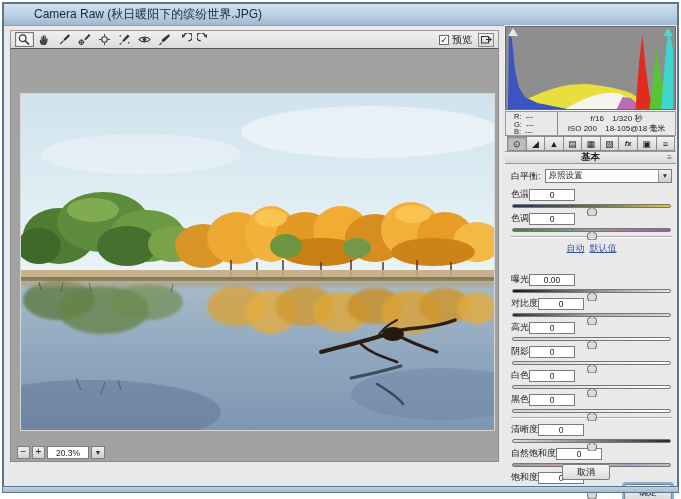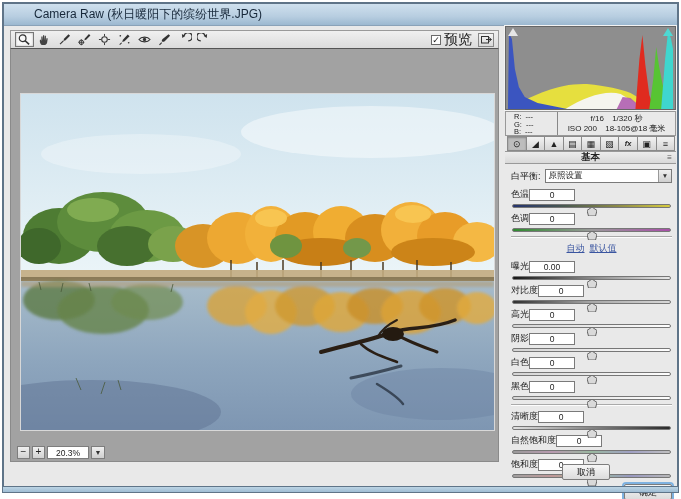--- a/index.html
+++ b/index.html
@@ -16,21 +16,21 @@
   
   .toolbar { position:absolute; left:6px; top:26px; width:489px; height:19px;
     background:linear-gradient(#f0f0f0,#dcdcdc); border:1px solid #9a9a9a; border-bottom:1px solid #555;
     display:flex; align-items:center; padding:0 4px; }
   .tool { width:19px; height:15px; display:flex; align-items:center; justify-content:center; margin-right:1px; border:1px solid transparent; }
   .tool svg { width:15px; height:13px; }
   .tool.sel { background:#f7f7f7; border:1px solid #777; box-shadow:inset 0 0 2px #aaa; }
   .toolbar-right { margin-left:auto; display:flex; align-items:center; gap:6px; }
   .chk { display:flex; align-items:center; gap:3px; }
   .chk .box { width:10px; height:10px; background:#fff; border:1px solid #6a6a6a; font-size:9px; line-height:8px; color:#222; text-align:center; }
-  .chk .lbl { font-size:14px; color:#222; }
+  .chk .lbl { font-size:10px; color:#222; }
   .fullscreen-btn { width:16px; height:14px; background:linear-gradient(#f4f4f4,#d8d8d8); border:1px solid #888; display:flex; align-items:center; justify-content:center; }
 
   .canvas { position:absolute; left:6px; top:45px; width:489px; height:413px; background:#a2a2a2; border:1px solid #8a8a8a; border-top:none; }
   .photo { position:absolute; left:10px; top:45px; width:473px; height:336px; background:#cfe2ee; box-shadow:0 0 0 1px #d8d8d8; }
   .photo svg { width:100%; height:100%; display:block; }
 
   .zoomctrl { position:absolute; left:6px; top:396px; height:14px; display:flex; align-items:center; gap:2px; }
   .zbtn { width:13px; height:13px; background:linear-gradient(#efefef,#d2d2d2); border:1px solid #7d7d7d; font-size:10px; line-height:10px; text-align:center; color:#222; }
   .zval { width:42px; height:13px; background:#fff; border:1px solid #7d7d7d; font-size:8.5px; line-height:12px; text-align:center; color:#222; }
   .zdrop { width:14px; height:13px; background:linear-gradient(#efefef,#cfcfcf); border:1px solid #7d7d7d; font-size:7px; line-height:12px; text-align:center; color:#333; }
@@ -76,21 +76,21 @@
   .track-temp { background:linear-gradient(90deg,#25336e,#4a5a50,#8c8a48,#d8cc40); }
   .track-tint { background:linear-gradient(90deg,#2f8a2f,#9a9a9a,#a84fa8); }
   .track-exposure { background:linear-gradient(90deg,#161616,#8a8a8a,#e8e8e8); }
   .track-contrast { background:linear-gradient(90deg,#303030,#a8a8a8,#d8d8d8); }
   .track-plain { background:linear-gradient(90deg,#d4d4d4,#ffffff); }
   .track-clarity { background:linear-gradient(90deg,#e0e0e0,#2a2a2a); }
   .track-vibrance { background:linear-gradient(90deg,#9a9a9a,#b89ab0,#9ab8a0,#a0a0c4,#c0c0c0); }
   .track-saturation { background:linear-gradient(90deg,#a0a0a0,#c09898,#98c098,#9898c0,#b8b8b8); }
 
   .divider { height:2px; border-top:1px solid #aaa; border-bottom:1px solid #fdfdfd; margin:4px 0 4px 0; }
-  .linksrow { display:flex; justify-content:center; gap:5px; margin:2px 0 5px 0; }
+  .linksrow { display:flex; justify-content:center; gap:5px; margin:2px 0 18px 0; }
   .linksrow a { font-size:9px; color:#3a55a0; text-decoration:underline; }
 
   .btn { position:absolute; height:16px; width:48px; background:linear-gradient(#f6f6f6,#dcdcdc); border:1px solid #7d7d7d; border-radius:2px; font-size:9px; color:#111; text-align:center; line-height:14px; }
   .btn-cancel { left:558px; top:460px; }
   .btn-ok { left:620px; top:480px; box-shadow:0 0 0 2px #7fb2e0; }
 </style>
 </head>
 <body>
 
 <div class="window">

